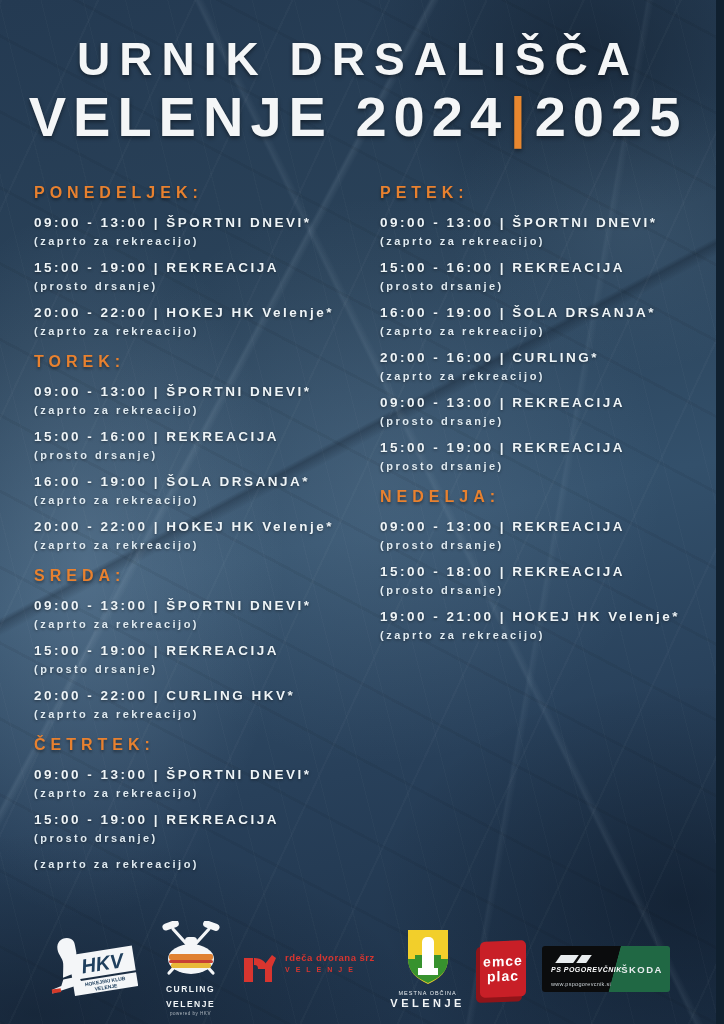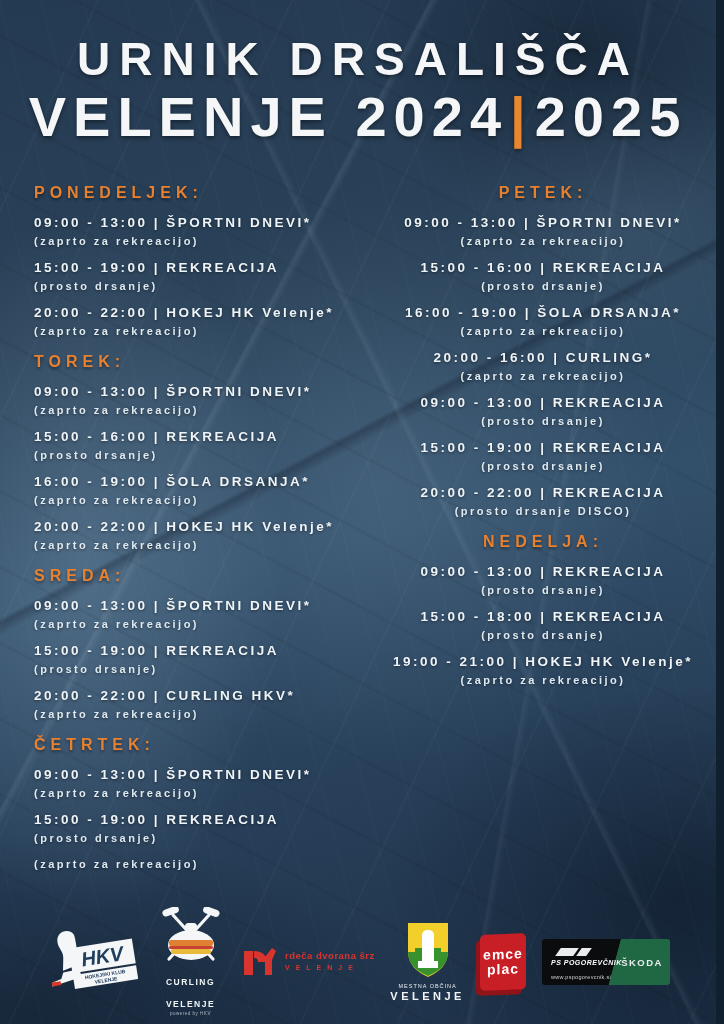--- a/index.html
+++ b/index.html
@@ -26,38 +26,38 @@
       repeating-linear-gradient(28deg, rgba(0,0,0,.05) 0 3px, transparent 3px 67px),
       repeating-linear-gradient(76deg, rgba(255,255,255,.02) 0 1px, transparent 1px 41px);
   }
   .title{position:relative;text-align:center;padding-top:30px;color:#f4f6f7;
     font-weight:bold;text-shadow:0 2px 4px rgba(0,0,0,.45);}
   .t1{font-size:46px;letter-spacing:9px;line-height:58px;}
   .t2{font-size:56px;letter-spacing:7px;line-height:58px;}
   .sep{color:#e8872f;font-weight:bold;padding:0 2px;}
   .columns{position:relative;display:flex;margin:34px 0 0 34px;}
   .col-left{width:346px;flex:0 0 auto;}
-  .col-right{flex:1 1 auto;padding-right:10px;text-align:center;}
+  .col-right{flex:1 1 auto;padding-right:10px;}
   .day{margin-bottom:6px;}
   .day-title{margin:0 0 8px 0;color:#e8812f;font-size:16px;line-height:26px;
     font-weight:bold;letter-spacing:5px;text-shadow:0 2px 3px rgba(0,0,0,.4);}
   .entry{margin-bottom:9px;}
   .time{color:#eef4f7;font-size:13.5px;line-height:17px;font-weight:bold;
     letter-spacing:2.5px;text-shadow:0 1px 3px rgba(0,0,0,.45);}
   .note{color:#dfeaf1;font-size:11px;line-height:17px;font-weight:bold;
     letter-spacing:2.5px;margin-top:2px;text-shadow:0 1px 3px rgba(0,0,0,.45);}
   .footer{position:absolute;left:0;right:0;bottom:8px;display:flex;
     align-items:center;justify-content:space-between;padding:0 46px;}
   .logo{display:flex;flex-direction:column;align-items:center;}
   
   .curling-text{color:#f1f5f7;font-size:8.5px;font-weight:bold;letter-spacing:1.5px;
-    line-height:10px;text-align:center;margin-top:12px;}
+    line-height:10px;text-align:center;margin-top:5px;}
   .curling-sub{color:rgba(240,245,248,.65);font-size:4.5px;letter-spacing:.5px;margin-top:2px;}
   
-  .rdeca{flex-direction:row;align-items:center;gap:6px;}
+  .rdeca{flex-direction:row;align-items:flex-start;gap:6px;}
   .rdeca-txt{display:flex;flex-direction:column;}
   .rdeca-l1{color:#d8352f;font-size:9.5px;font-weight:bold;letter-spacing:.5px;line-height:11px;}
   .rdeca-l2{color:#d8352f;font-size:7px;font-weight:bold;letter-spacing:6px;line-height:10px;margin-top:2px;}
   
   .mov-l1{color:#e9eef1;font-size:5.5px;letter-spacing:1px;line-height:8px;margin-top:3px;}
   .mov-l2{color:#f2f5f7;font-size:11px;font-weight:bold;letter-spacing:3.5px;line-height:13px;}
   
   .emce-book{width:46px;height:56px;background:#c81f27;border-radius:5px;position:relative;
     display:flex;flex-direction:column;align-items:center;justify-content:center;
     box-shadow:-4px 5px 0 #8f1419;transform:skewY(-2deg);}
@@ -184,24 +184,20 @@
 
       <div class="day">
         <div class="entry">
           <div class="time">09:00 - 13:00 | REKREACIJA</div>
           <div class="note">(prosto drsanje)</div>
         </div>
         <div class="entry">
           <div class="time">15:00 - 19:00 | REKREACIJA</div>
           <div class="note">(prosto drsanje)</div>
         </div>
-        <div class="entry">
-          <div class="time">20:00 - 22:00 | REKREACIJA</div>
-          <div class="note">(prosto drsanje DISCO)</div>
-        </div>
       </div>
 
       <div class="day">
         <h2 class="day-title">NEDELJA:</h2>
         <div class="entry">
           <div class="time">09:00 - 13:00 | REKREACIJA</div>
           <div class="note">(prosto drsanje)</div>
         </div>
         <div class="entry">
           <div class="time">15:00 - 18:00 | REKREACIJA</div>

